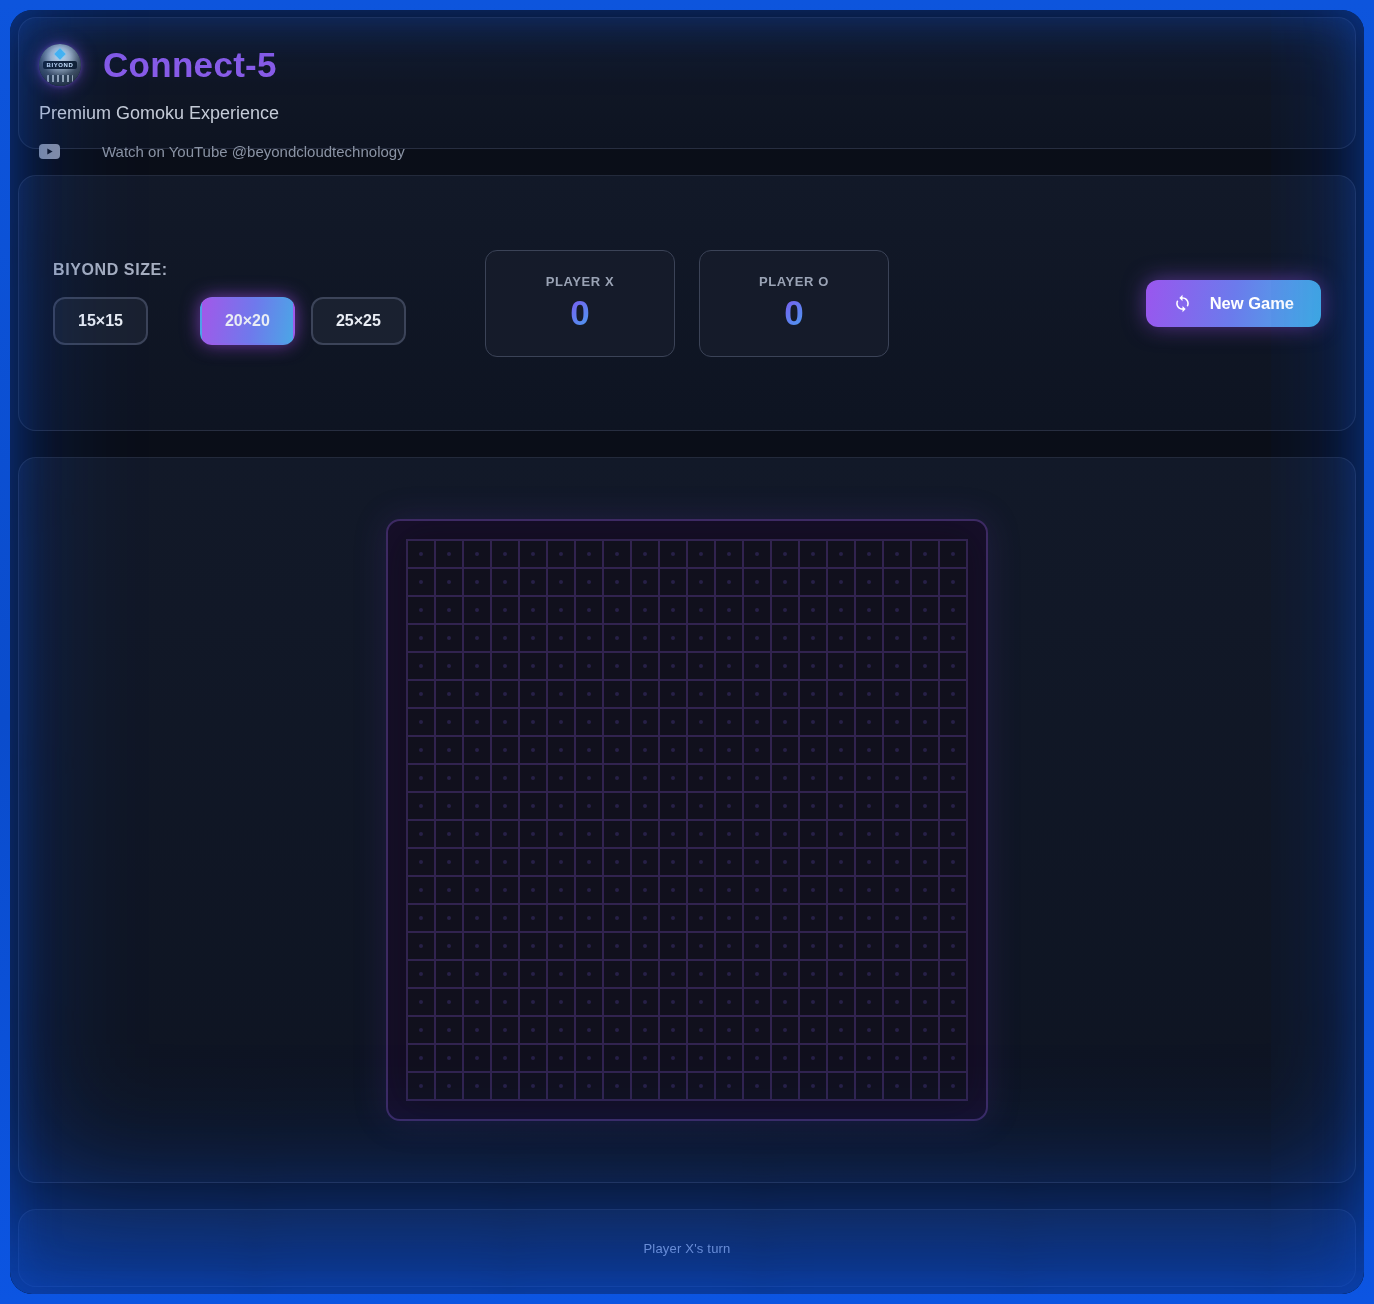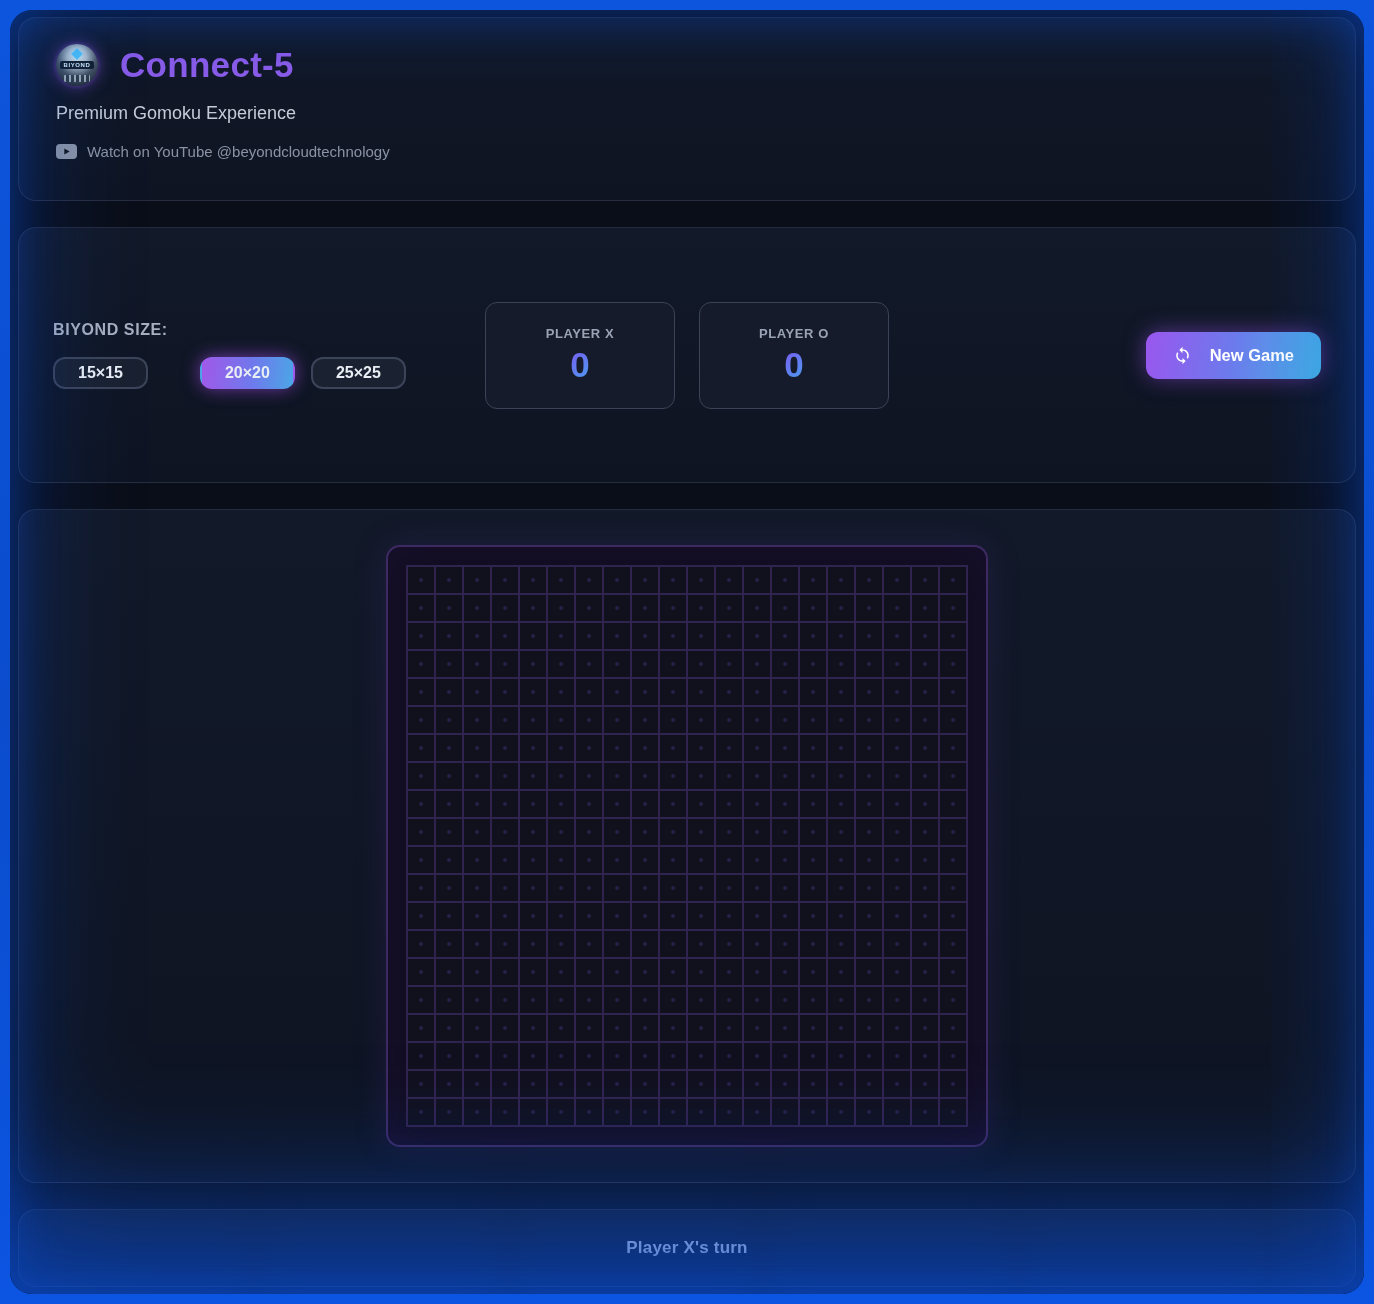--- a/index.html
+++ b/index.html
@@ -34,21 +34,21 @@
   }
   .card {
     position: relative;
     z-index: 1;
     background: linear-gradient(180deg, rgba(20,27,44,0.85), rgba(15,21,36,0.85));
     border: 1px solid rgba(148,163,184,0.16);
     border-radius: 18px;
   }
 
   
-  .header { padding: 26px 37px; height: 184px; }
+  .header { padding: 26px 20px; height: 132px; }
   .logo-row { display: flex; align-items: center; gap: 22px; }
   .logo {
     position: relative;
     width: 42px; height: 42px; border-radius: 50%;
     background: radial-gradient(circle at 50% 30%, #dfe7ee 0%, #aebfcb 26%, #45525f 55%, #1b2530 90%);
     box-shadow: 0 0 16px rgba(150, 90, 240, 0.55), 0 0 4px rgba(150,90,240,0.4);
     overflow: hidden;
     flex: none;
   }
   .logo .diamond {
@@ -83,40 +83,40 @@
   .subtitle {
     margin-top: 17px;
     font-size: 18px;
     color: #c5cbd7;
   }
   .yt-row {
     margin-top: 19px;
     display: flex; align-items: center; gap: 10px;
     cursor: pointer;
   }
-  .yt-row span { font-size: 15px; color: #8a93a4; }
+  .yt-row span { font-size: 15px; color: #8a93a4; margin-left: 32px; }
 
   
   .controls {
     height: 256px;
     display: flex;
     align-items: center;
     padding: 32px 34px;
   }
   .ctrl-left { flex: 1 1 0; }
   .ctrl-right { flex: 1 1 0; display: flex; justify-content: flex-end; }
   .board-size-label {
     font-size: 16px; font-weight: bold;
     letter-spacing: 0.6px;
     color: #a7afc0;
     margin-bottom: 18px;
   }
   .size-buttons { display: flex; gap: 16px; }
   .size-btn {
-    height: 32px;
+    height: 48px;
     padding: 0 23px;
     border-radius: 12px;
     background: #1a2130;
     border: 2px solid #3c4459;
     color: #e9edf4;
     font-size: 16px; font-weight: bold;
     font-family: inherit;
     cursor: pointer;
     text-align: center;
   }
@@ -216,21 +216,21 @@
     border-radius: 50%;
     background: #272047;
   }
 
   
   .status-card {
     height: 78px;
     display: flex; align-items: center; justify-content: center;
   }
   .status-text {
-    font-size: 17px; font-weight: bold;
+    font-size: 13px; font-weight: normal;
     color: #c2c8d4;
     letter-spacing: 0.2px;
   }
 </style>
 </head>
 <body>
 
 <div class="app">
 
   <section class="card header">

